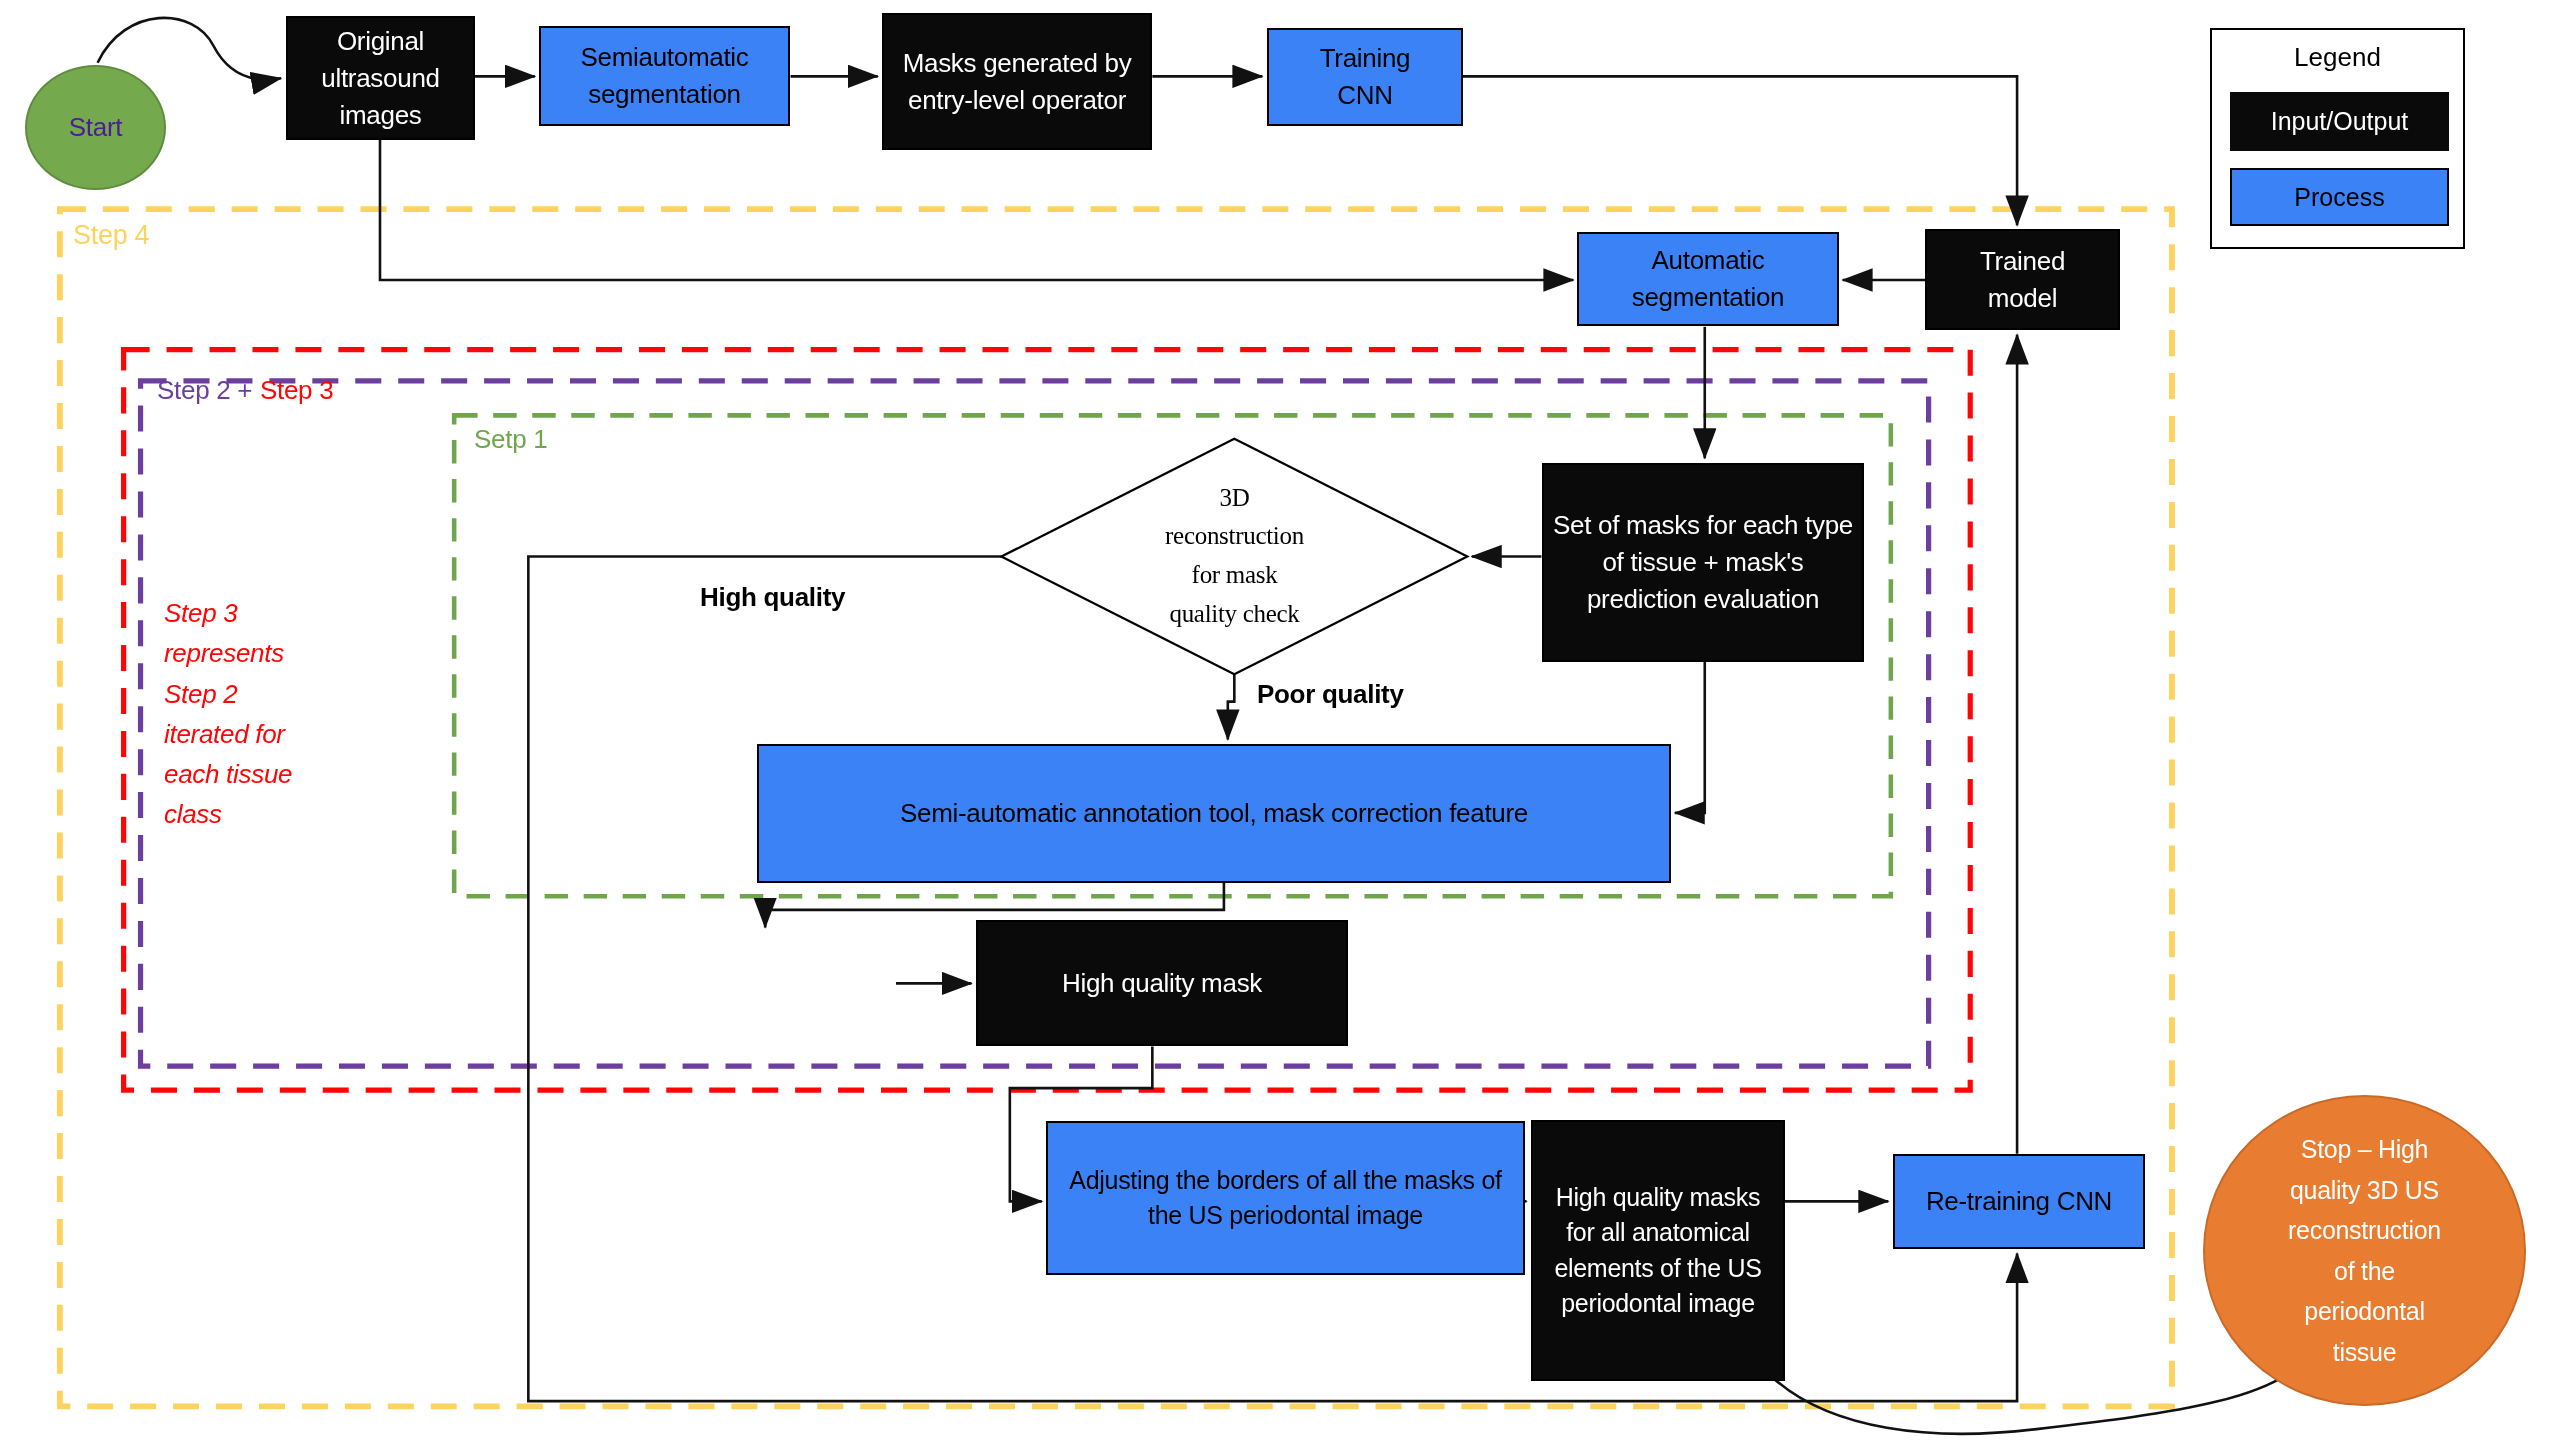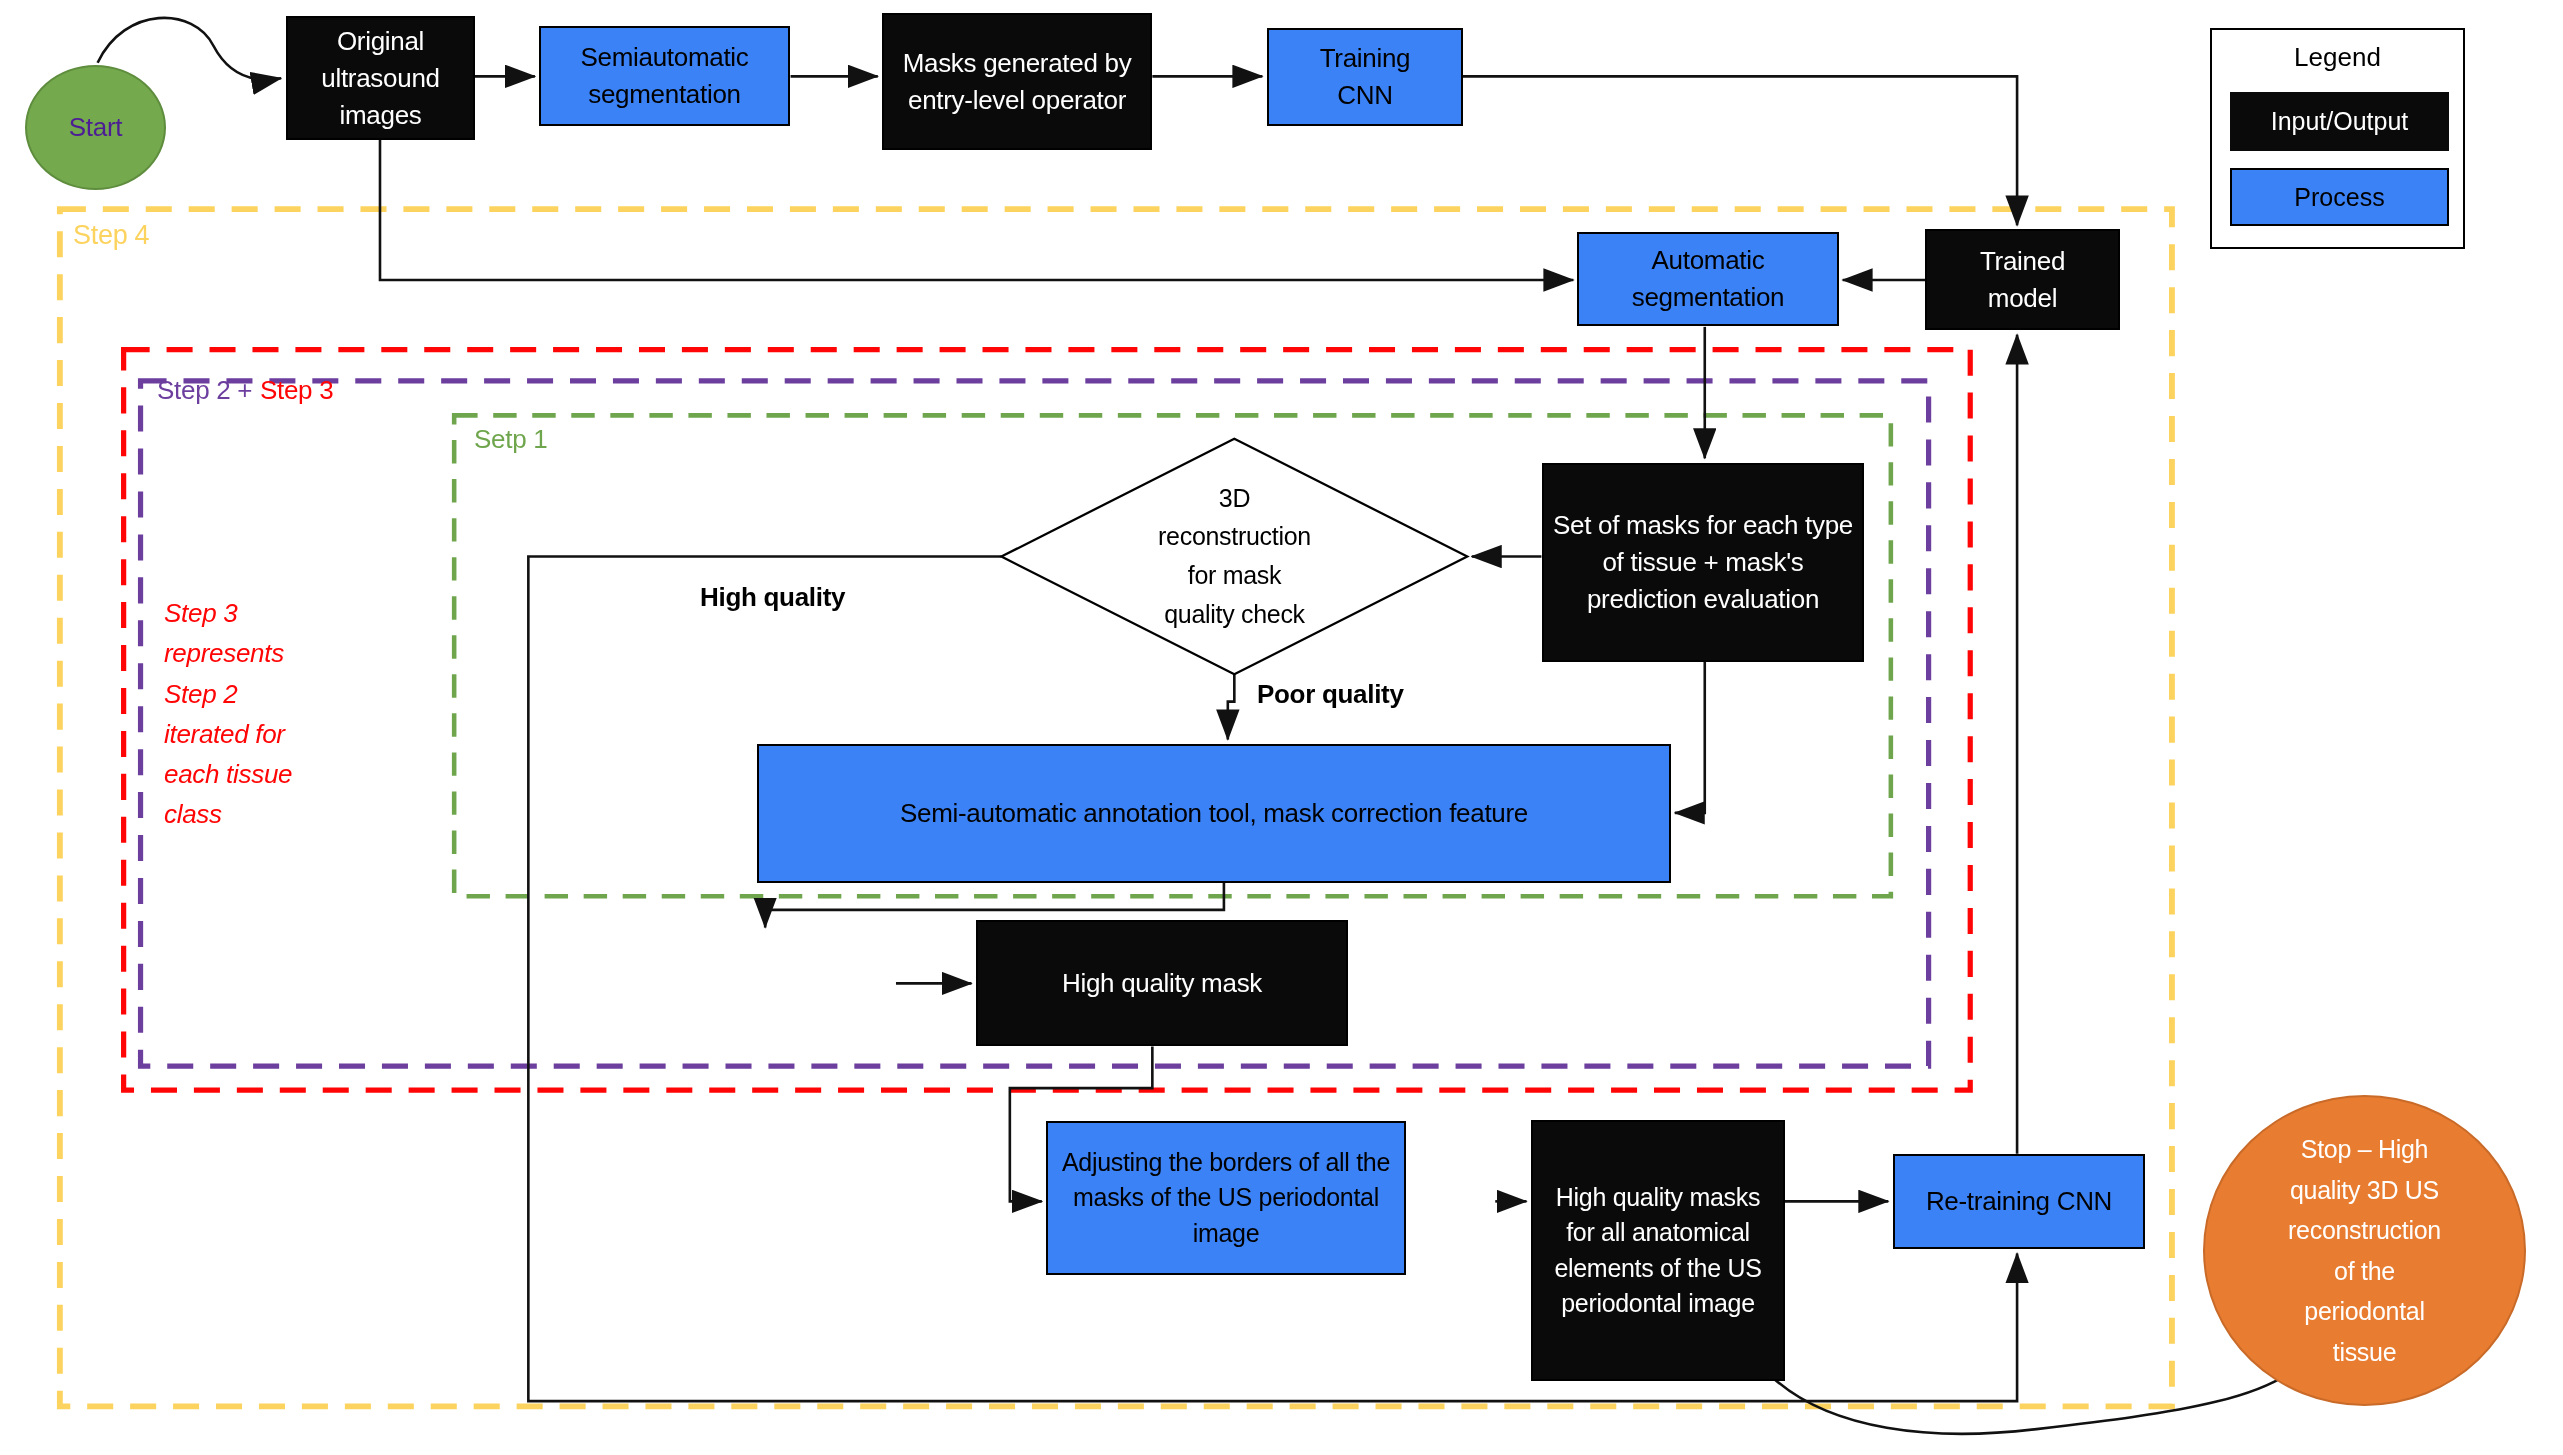--- a/index.html
+++ b/index.html
@@ -84,31 +84,31 @@
   <div class="node blackbox" style="left:882px;top:13px;width:270px;height:137px;padding:0 9px;">Masks generated by entry-level operator</div>
 
   <div class="node white" style="left:1267px;top:28px;width:196px;height:98px;padding:0 40px;">Training CNN</div>
 
   <div class="node white" style="left:1577px;top:232px;width:262px;height:94px;padding:0 6.5px;">Automatic segmentation</div>
 
   <div class="node blackbox" style="left:1925px;top:229px;width:195px;height:101px;padding:0 38px;">Trained model</div>
 
   <div class="node blackbox" style="left:1542px;top:463px;width:322px;height:199px;padding:0 9px;">Set of  masks for each type of tissue + mask's prediction evaluation</div>
 
-  <div class="diamond-text pre" style="left:1075px;top:478px;width:319px;height:156px;">3D
+  <div class="diamond-text pre" style="left:1075px;top:478px;width:319px;height:156px;font-family:Liberation Serif, serif;">3D
 reconstruction
 for mask
 quality check</div>
 
   <div class="node white" style="left:757px;top:744px;width:914px;height:139px;padding:0 13px;">Semi-automatic annotation tool, mask correction feature</div>
 
 
   <div class="node blackbox" style="left:976px;top:920px;width:372px;height:126px;padding:0 13px;">High quality mask</div>
 
-  <div class="node white" style="left:1046px;top:1121px;width:360px;height:154px;padding:0 13px;font-size:25px;">Adjusting the borders of all the masks of the US periodontal image</div>
+  <div class="node white" style="left:1046px;top:1121px;width:479px;height:154px;padding:0 13px;font-size:25px;">Adjusting the borders of all the masks of the US periodontal image</div>
 
   <div class="node blackbox" style="left:1531px;top:1120px;width:254px;height:261px;padding:0 9px;font-size:25px;">High quality masks for all anatomical elements of the US periodontal image</div>
 
   <div class="node white" style="left:1893px;top:1154px;width:252px;height:95px;padding:0 9px;">Re-training CNN</div>
 
   <div class="node ellipse stop pre" style="left:2203px;top:1095px;width:323px;height:311px;">Stop –  High
 quality 3D US
 reconstruction
 of the
 periodontal

